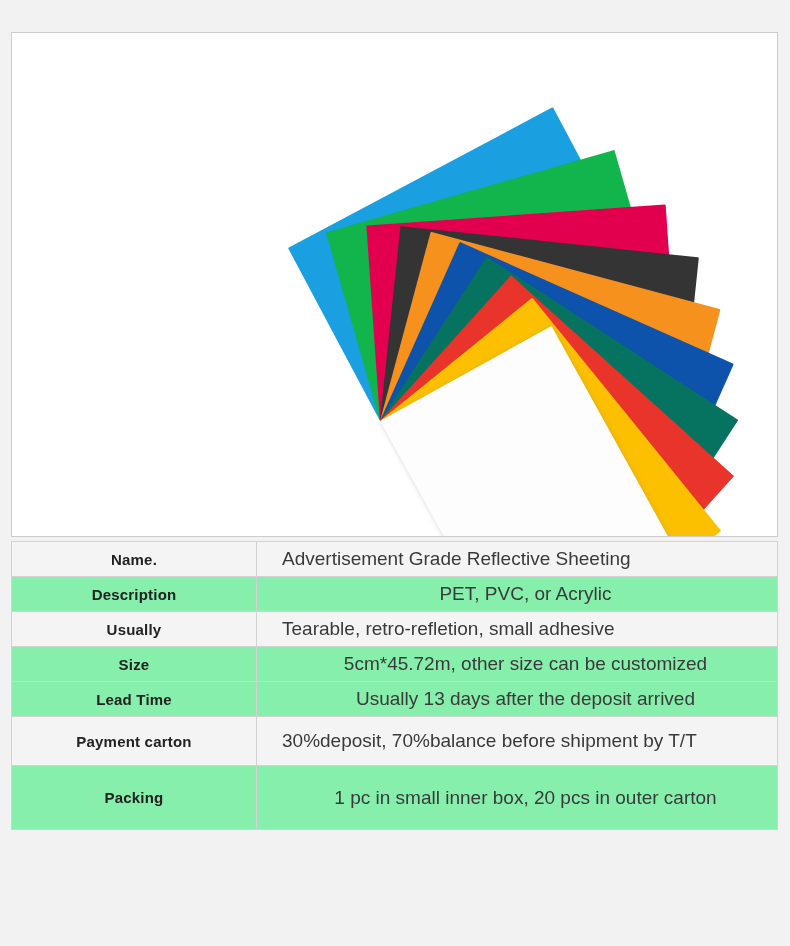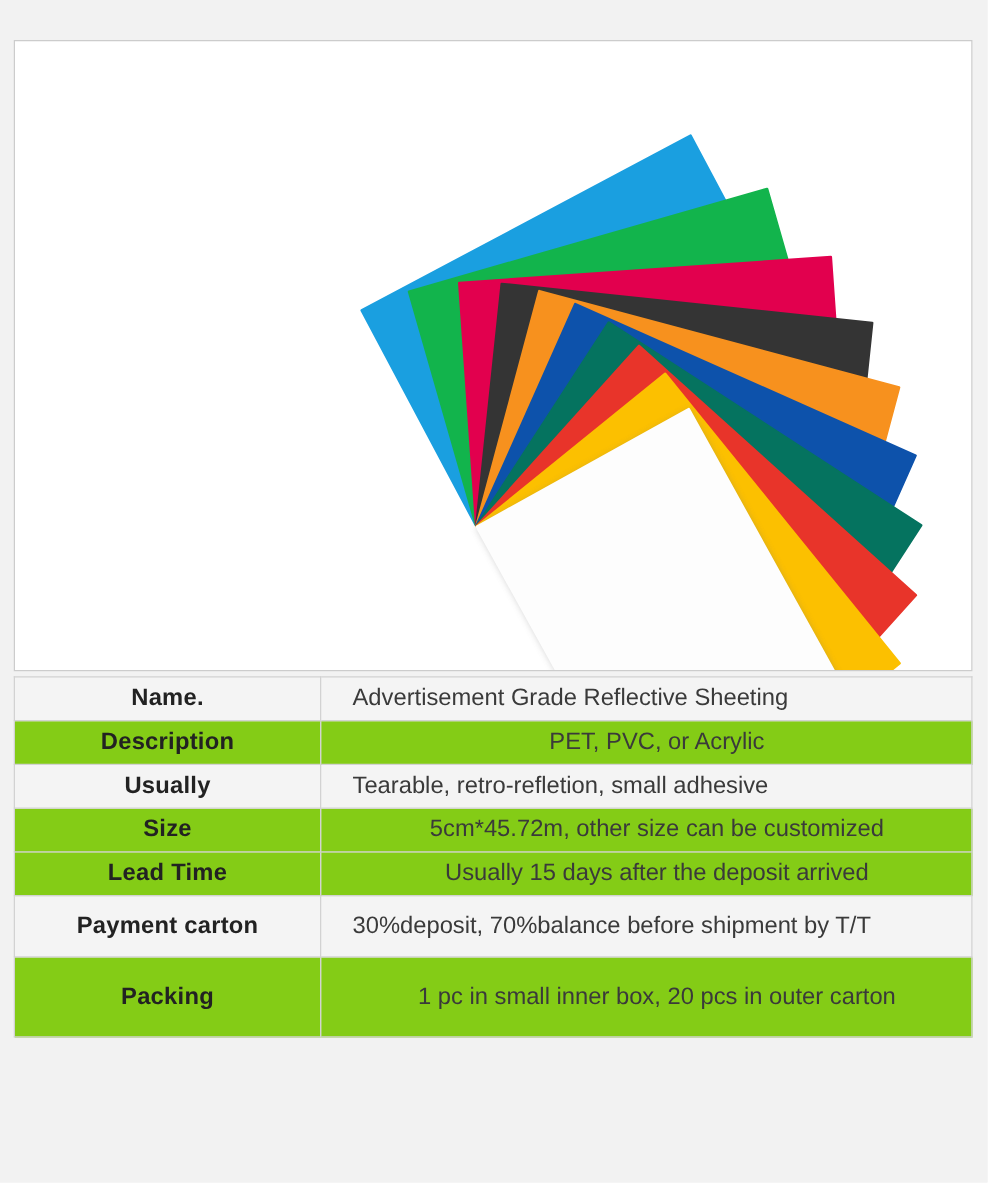--- a/index.html
+++ b/index.html
@@ -57,27 +57,27 @@
     border-collapse: collapse;
     border: 1px solid #c9c9c9;
     table-layout: fixed;
   }
   .spec-table td {
     border: 1px solid #d2d2d2;
     vertical-align: middle;
     font-size: 19px;
   }
   .spec-table tr.shaded td { background: #f4f4f4; }
-  .spec-table tr.plain  td { background: #84cc16; text-align: center; }
+  .spec-table tr.plain  td { background: #86efac; text-align: center; }
   td.key {
     width: 245px;
     text-align: center;
     font-weight: bold;
     color: #222222;
-    font-size: 19px;
+    font-size: 15px;
     padding: 6px 8px;
     letter-spacing: 0.2px;
   }
   td.val {
     text-align: left;
     padding: 6px 8px 6px 25px;
     color: #3a3a3a;
   }
   tr.tall td { height: 49px; }
   tr.xtall td { height: 64px; }
@@ -113,21 +113,21 @@
       <tr class="shaded">
         <td class="key">Usually</td>
         <td class="val">Tearable, retro-refletion, small adhesive</td>
       </tr>
       <tr class="plain">
         <td class="key">Size</td>
         <td class="val">5cm*45.72m, other size can be customized</td>
       </tr>
       <tr class="plain">
         <td class="key">Lead Time</td>
-        <td class="val">Usually 15 days after the deposit arrived</td>
+        <td class="val">Usually 13 days after the deposit arrived</td>
       </tr>
       <tr class="shaded tall">
         <td class="key">Payment carton</td>
         <td class="val">30%deposit, 70%balance before shipment by T/T</td>
       </tr>
       <tr class="plain xtall">
         <td class="key">Packing</td>
         <td class="val">1 pc in small inner box, 20 pcs in outer carton</td>
       </tr>
     </tbody>

